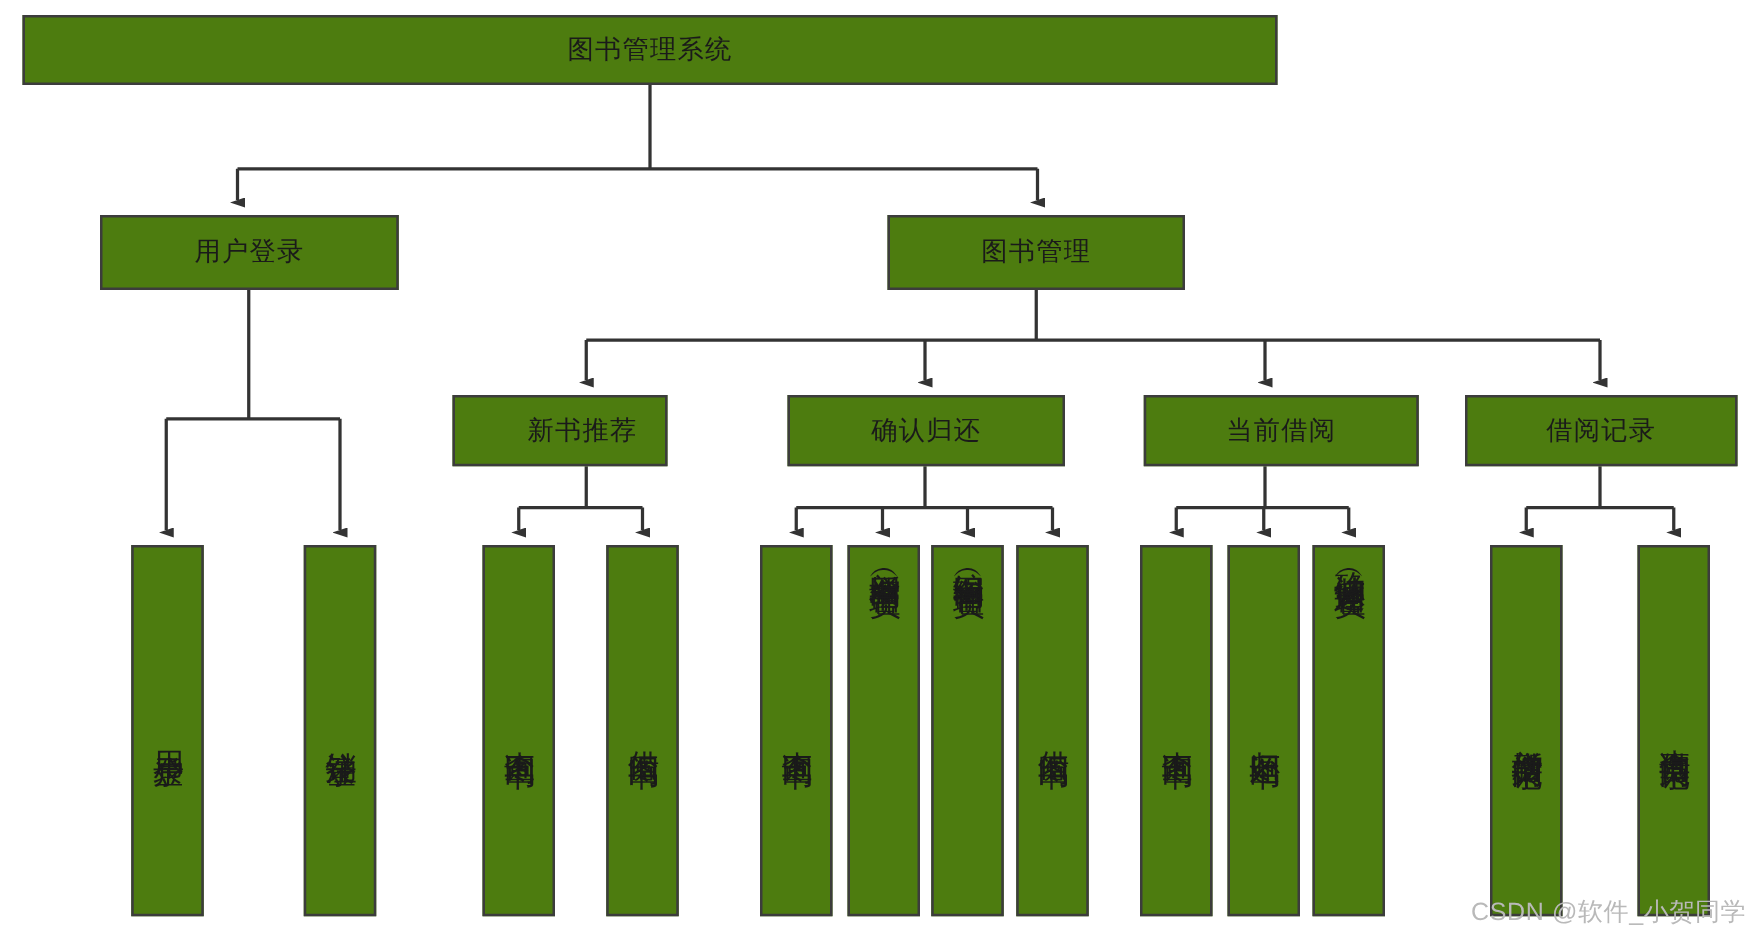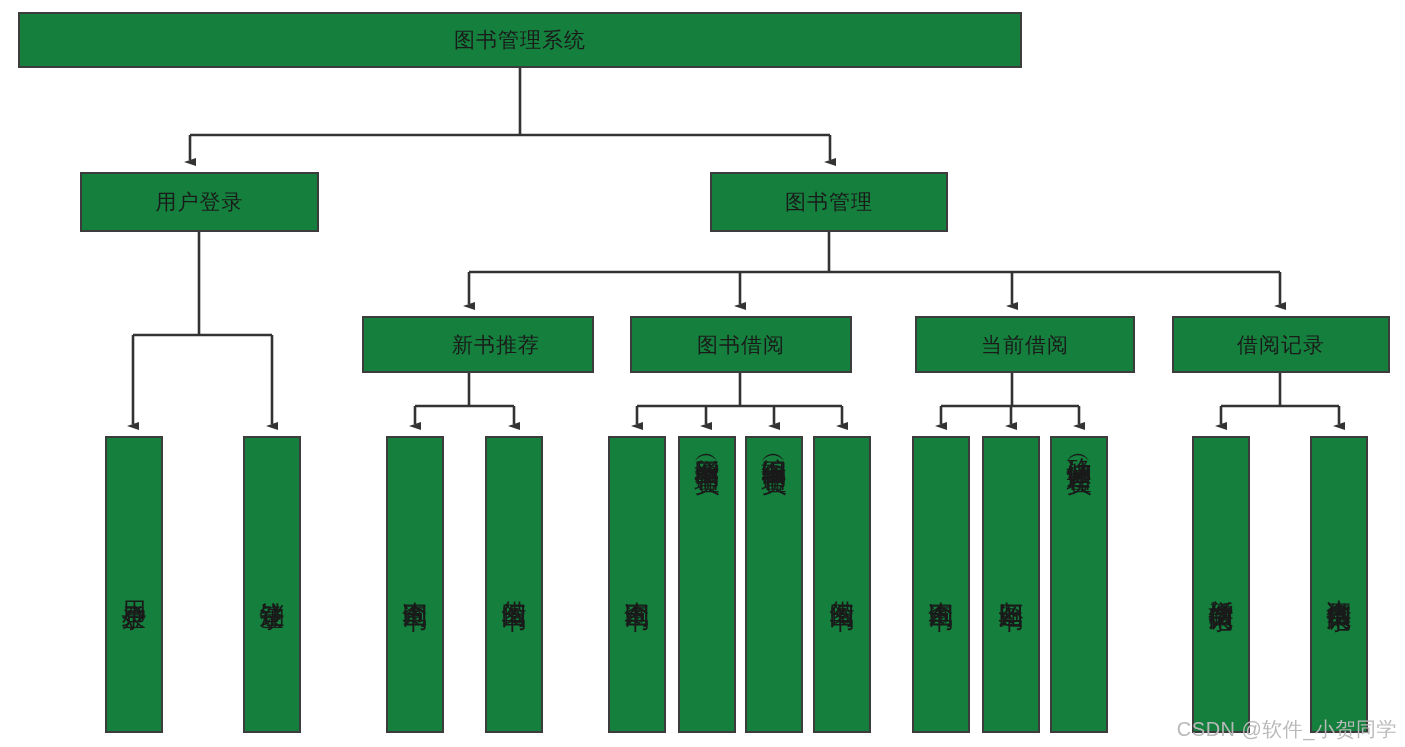--- a/index.html
+++ b/index.html
@@ -21,21 +21,21 @@
     position: absolute;
     left: 0;
     top: 0;
     width: 1405px;
     height: 747px;
     pointer-events: none;
   }
   .node {
     position: absolute;
     box-sizing: border-box;
-    background: #15803d;
+    background: #4d7c0f;
     border: 2px solid #3c3c3c;
     display: flex;
     align-items: center;
     justify-content: center;
     color: #1a1a1a;
   }
   .node-h .label {
     font-size: 21px;
     letter-spacing: 1px;
     line-height: 1.2;
@@ -128,25 +128,25 @@
     <span class="label">图书管理系统</span>
   </div>
 
   <div class="node node-h" style="left:80px; top:172px; width:239px; height:60px;">
     <span class="label">用户登录</span>
   </div>
   <div class="node node-h" style="left:710px; top:172px; width:238px; height:60px;text-align:right;">
     <span class="label">图书管理</span>
   </div>
 
-  <div class="node node-h" style="left:362px; top:316px; width:232px; height:57px;padding-left:36px;">
+  <div class="node node-h" style="left:362px; top:316px; width:172px; height:57px;padding-left:36px;">
     <span class="label">新书推荐</span>
   </div>
   <div class="node node-h" style="left:630px; top:316px; width:222px; height:57px;">
-    <span class="label">图书借阅</span>
+    <span class="label">确认归还</span>
   </div>
   <div class="node node-h" style="left:903px; top:316px; width:220px; height:57px;margin-left:12px;">
     <span class="label">当前借阅</span>
   </div>
   <div class="node node-h" style="left:1172px; top:316px; width:218px; height:57px;">
     <span class="label">借阅记录</span>
   </div>
 
   <div class="node node-v align-center" style="left:105px; top:436px; width:58px; height:297px;">
     <span class="label">用户登录</span>

